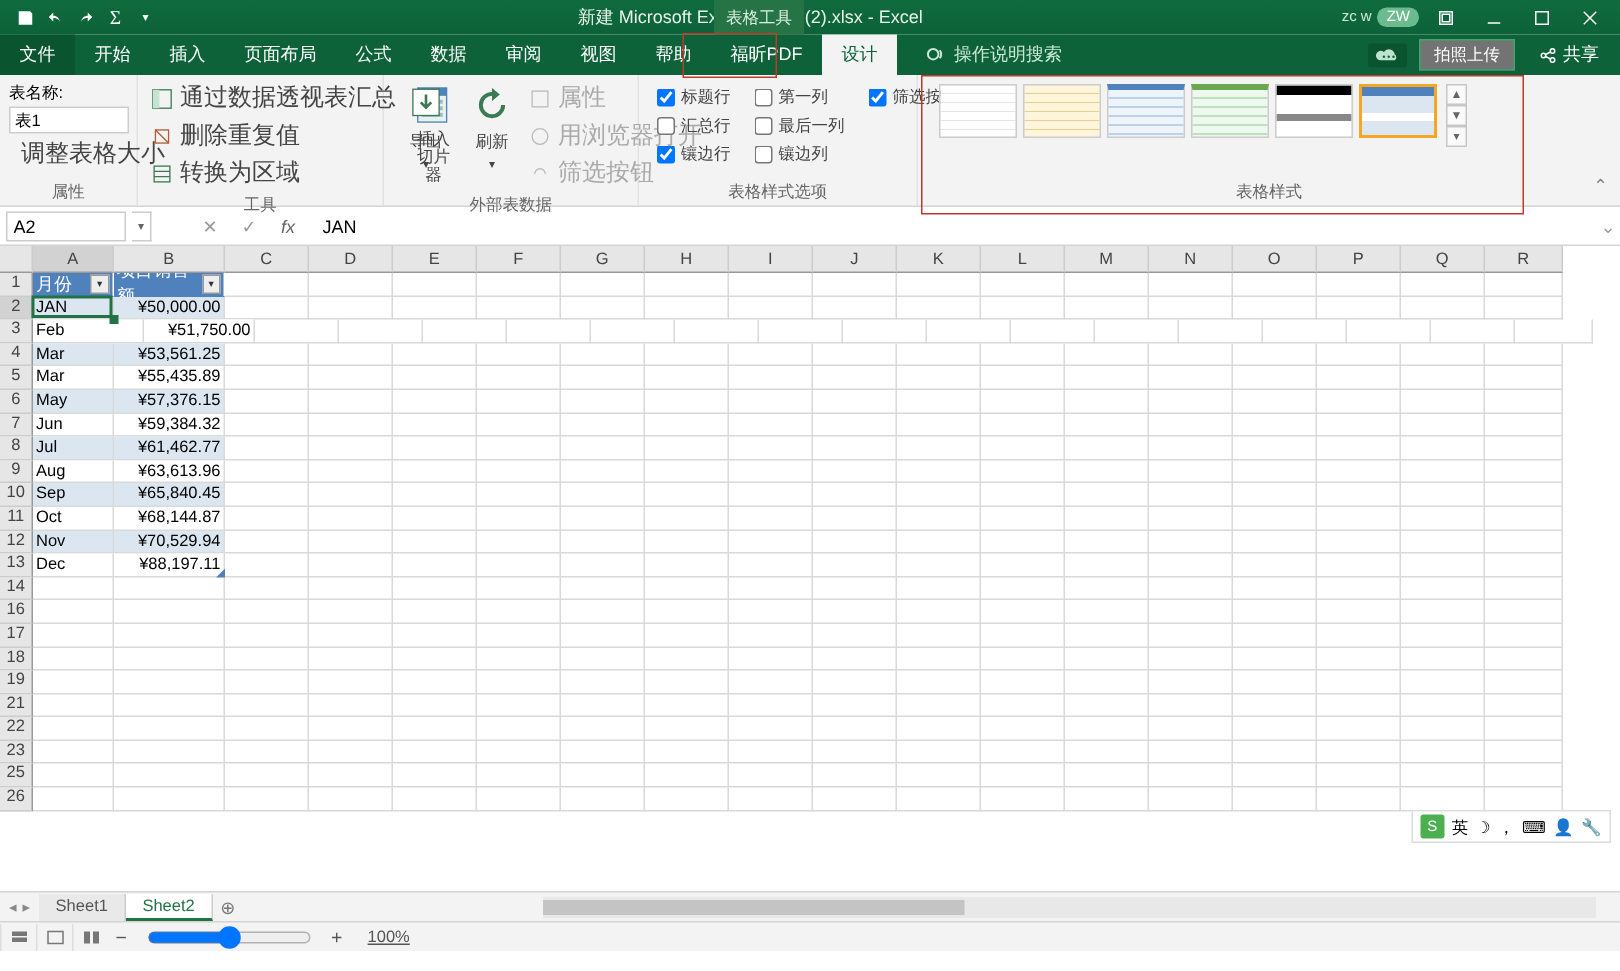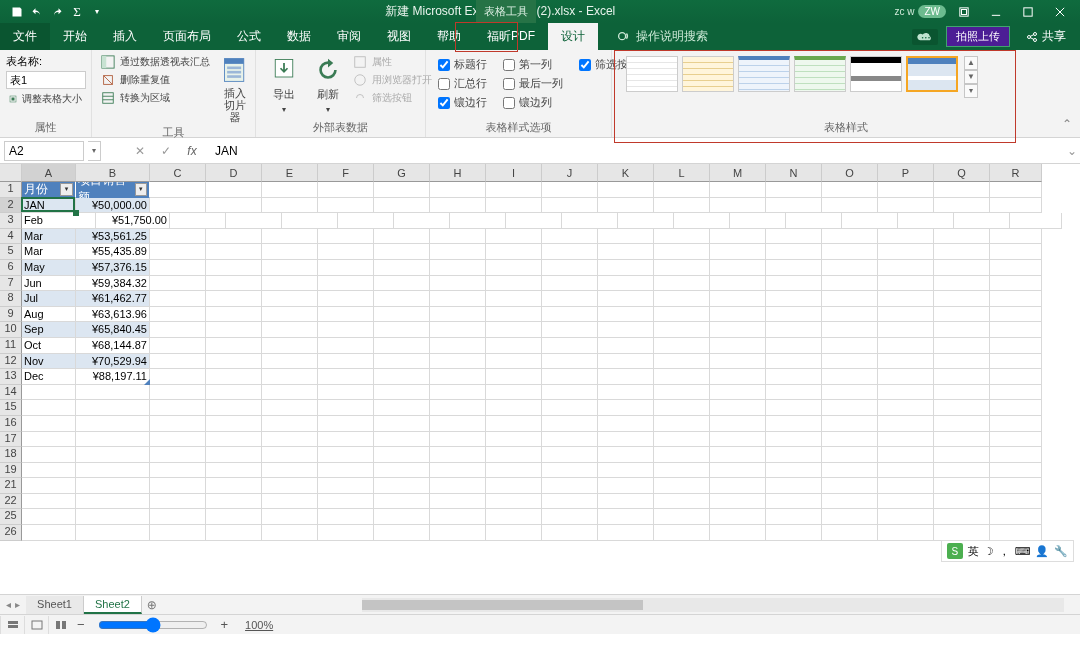--- a/index.html
+++ b/index.html
@@ -22,30 +22,30 @@
 .tabs { height: 27px; background: #0d6239; display: flex; align-items: stretch; color: #fff; font-size: 12px; position: relative; }
 .tab { padding: 0 13px; display: flex; align-items: center; cursor: pointer; }
 .tab.file { background: #0a5530; }
 .tab.active { background: #f3f3f3; color: #0d6239; position: relative; z-index: 2; }
 .tab-search { display: flex; align-items: center; gap: 6px; padding-left: 18px; color: #cce8d6; }
 .tab-search svg { width: 14px; height: 14px; stroke: #cde8d6; fill: none; stroke-width: 1.5; }
 
 .tabs-right { position: absolute; right: 6px; top: 0; height: 27px; display: flex; align-items: center; gap: 8px; }
 .cloud-btn { background: #0a5530; border-radius: 2px; padding: 2px 5px; display: flex; align-items: center; }
 .cloud-btn svg { width: 16px; height: 12px; }
-.upload-btn { background: #4c1d95; border: 1px solid #41a36e; color: #fff; padding: 2px 9px; font-size: 11px; cursor: pointer; }
+.upload-btn { background: #737373; border: 1px solid #41a36e; color: #fff; padding: 2px 9px; font-size: 11px; cursor: pointer; }
 .share-btn { color: #fff; font-size: 12px; padding: 2px 8px; cursor: pointer; display: flex; align-items: center; gap: 4px; }
 
 
 .ribbon { height: 88px; background: #f3f3f3; border-bottom: 1px solid #d4d4d4; display: flex; position: relative; }
 .rgroup { display: flex; flex-direction: column; border-right: 1px solid #e1e1e1; padding: 2px 6px 0; }
 .rg-main { flex: 1; display: flex; align-items: flex-start; }
 .rg-title { text-align: center; font-size: 11px; color: #666; padding: 2px 0; }
 .rg-col { display: flex; flex-direction: column; gap: 2px; padding-top: 2px; }
-.rg-small-btn { display: flex; align-items: center; gap: 5px; padding: 1px 3px; font-size: 10px; color: #444; cursor: pointer; white-space: nowrap; }
+.rg-small-btn { display: flex; align-items: center; gap: 5px; padding: 1px 3px; font-size: 16px; color: #444; cursor: pointer; white-space: nowrap; }
 .rg-small-btn.disabled { color: #aaa; }
 .rg-small-btn svg { width: 14px; height: 14px; }
 .rg-big-btn { display: flex; flex-direction: column; align-items: center; gap: 3px; padding: 4px 8px 0; cursor: pointer; font-size: 11px; color: #444; }
 .rg-big-btn svg { width: 28px; height: 28px; }
 .rg-label { display: block; font-size: 11px; }
 
 .checkopt { display: flex; align-items: center; gap: 4px; font-size: 11px; color: #444; padding: 1px 2px; white-space: nowrap; cursor: pointer; }
 .checkopt input { width: 12px; height: 12px; }
 .opt-grid { display: grid; grid-template-columns: repeat(3, auto); gap: 2px 12px; padding: 4px 4px 0; }
 
@@ -704,41 +704,20 @@
         <div class="cell" style="width: 56px;"></div>
         <div class="cell" style="width: 56px;"></div>
         <div class="cell" style="width: 56px;"></div>
         <div class="cell" style="width: 56px;"></div>
         <div class="cell" style="width: 56px;"></div>
         <div class="cell" style="width: 56px;"></div>
         <div class="cell" style="width: 56px;"></div>
         <div class="cell" style="width: 52px;"></div>
       </div>
       <div class="grid-row">
-        <div class="row-h">15</div>
-        <div class="cell" style="width: 54px;"></div>
-        <div class="cell" style="width: 74px;"></div>
-        <div class="cell" style="width: 56px;"></div>
-        <div class="cell" style="width: 56px;"></div>
-        <div class="cell" style="width: 56px;"></div>
-        <div class="cell" style="width: 56px;"></div>
-        <div class="cell" style="width: 56px;"></div>
-        <div class="cell" style="width: 56px;"></div>
-        <div class="cell" style="width: 56px;"></div>
-        <div class="cell" style="width: 56px;"></div>
-        <div class="cell" style="width: 56px;"></div>
-        <div class="cell" style="width: 56px;"></div>
-        <div class="cell" style="width: 56px;"></div>
-        <div class="cell" style="width: 56px;"></div>
-        <div class="cell" style="width: 56px;"></div>
-        <div class="cell" style="width: 56px;"></div>
-        <div class="cell" style="width: 56px;"></div>
-        <div class="cell" style="width: 52px;"></div>
-      </div>
-      <div class="grid-row">
         <div class="row-h">16</div>
         <div class="cell" style="width: 54px;"></div>
         <div class="cell" style="width: 74px;"></div>
         <div class="cell" style="width: 56px;"></div>
         <div class="cell" style="width: 56px;"></div>
         <div class="cell" style="width: 56px;"></div>
         <div class="cell" style="width: 56px;"></div>
         <div class="cell" style="width: 56px;"></div>
         <div class="cell" style="width: 56px;"></div>
         <div class="cell" style="width: 56px;"></div>
@@ -831,20 +810,41 @@
         <div class="cell" style="width: 56px;"></div>
         <div class="cell" style="width: 56px;"></div>
         <div class="cell" style="width: 56px;"></div>
         <div class="cell" style="width: 56px;"></div>
         <div class="cell" style="width: 56px;"></div>
         <div class="cell" style="width: 56px;"></div>
         <div class="cell" style="width: 52px;"></div>
       </div>
       <div class="grid-row">
         <div class="row-h">22</div>
+        <div class="cell" style="width: 54px;"></div>
+        <div class="cell" style="width: 74px;"></div>
+        <div class="cell" style="width: 56px;"></div>
+        <div class="cell" style="width: 56px;"></div>
+        <div class="cell" style="width: 56px;"></div>
+        <div class="cell" style="width: 56px;"></div>
+        <div class="cell" style="width: 56px;"></div>
+        <div class="cell" style="width: 56px;"></div>
+        <div class="cell" style="width: 56px;"></div>
+        <div class="cell" style="width: 56px;"></div>
+        <div class="cell" style="width: 56px;"></div>
+        <div class="cell" style="width: 56px;"></div>
+        <div class="cell" style="width: 56px;"></div>
+        <div class="cell" style="width: 56px;"></div>
+        <div class="cell" style="width: 56px;"></div>
+        <div class="cell" style="width: 56px;"></div>
+        <div class="cell" style="width: 56px;"></div>
+        <div class="cell" style="width: 52px;"></div>
+      </div>
+      <div class="grid-row">
+        <div class="row-h">23</div>
         <div class="cell" style="width: 54px;"></div>
         <div class="cell" style="width: 74px;"></div>
         <div class="cell" style="width: 56px;"></div>
         <div class="cell" style="width: 56px;"></div>
         <div class="cell" style="width: 56px;"></div>
         <div class="cell" style="width: 56px;"></div>
         <div class="cell" style="width: 56px;"></div>
         <div class="cell" style="width: 56px;"></div>
         <div class="cell" style="width: 56px;"></div>
         <div class="cell" style="width: 56px;"></div>

